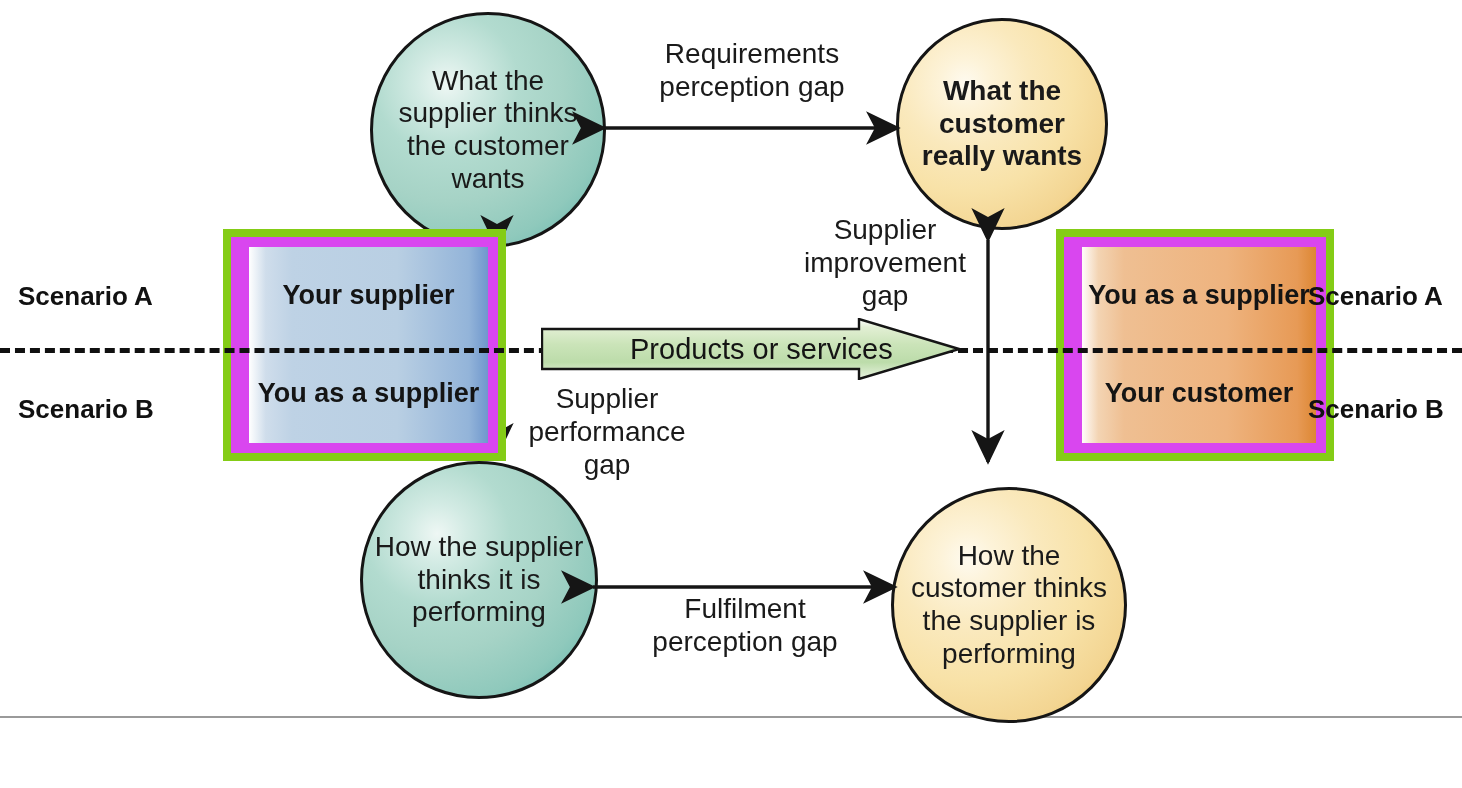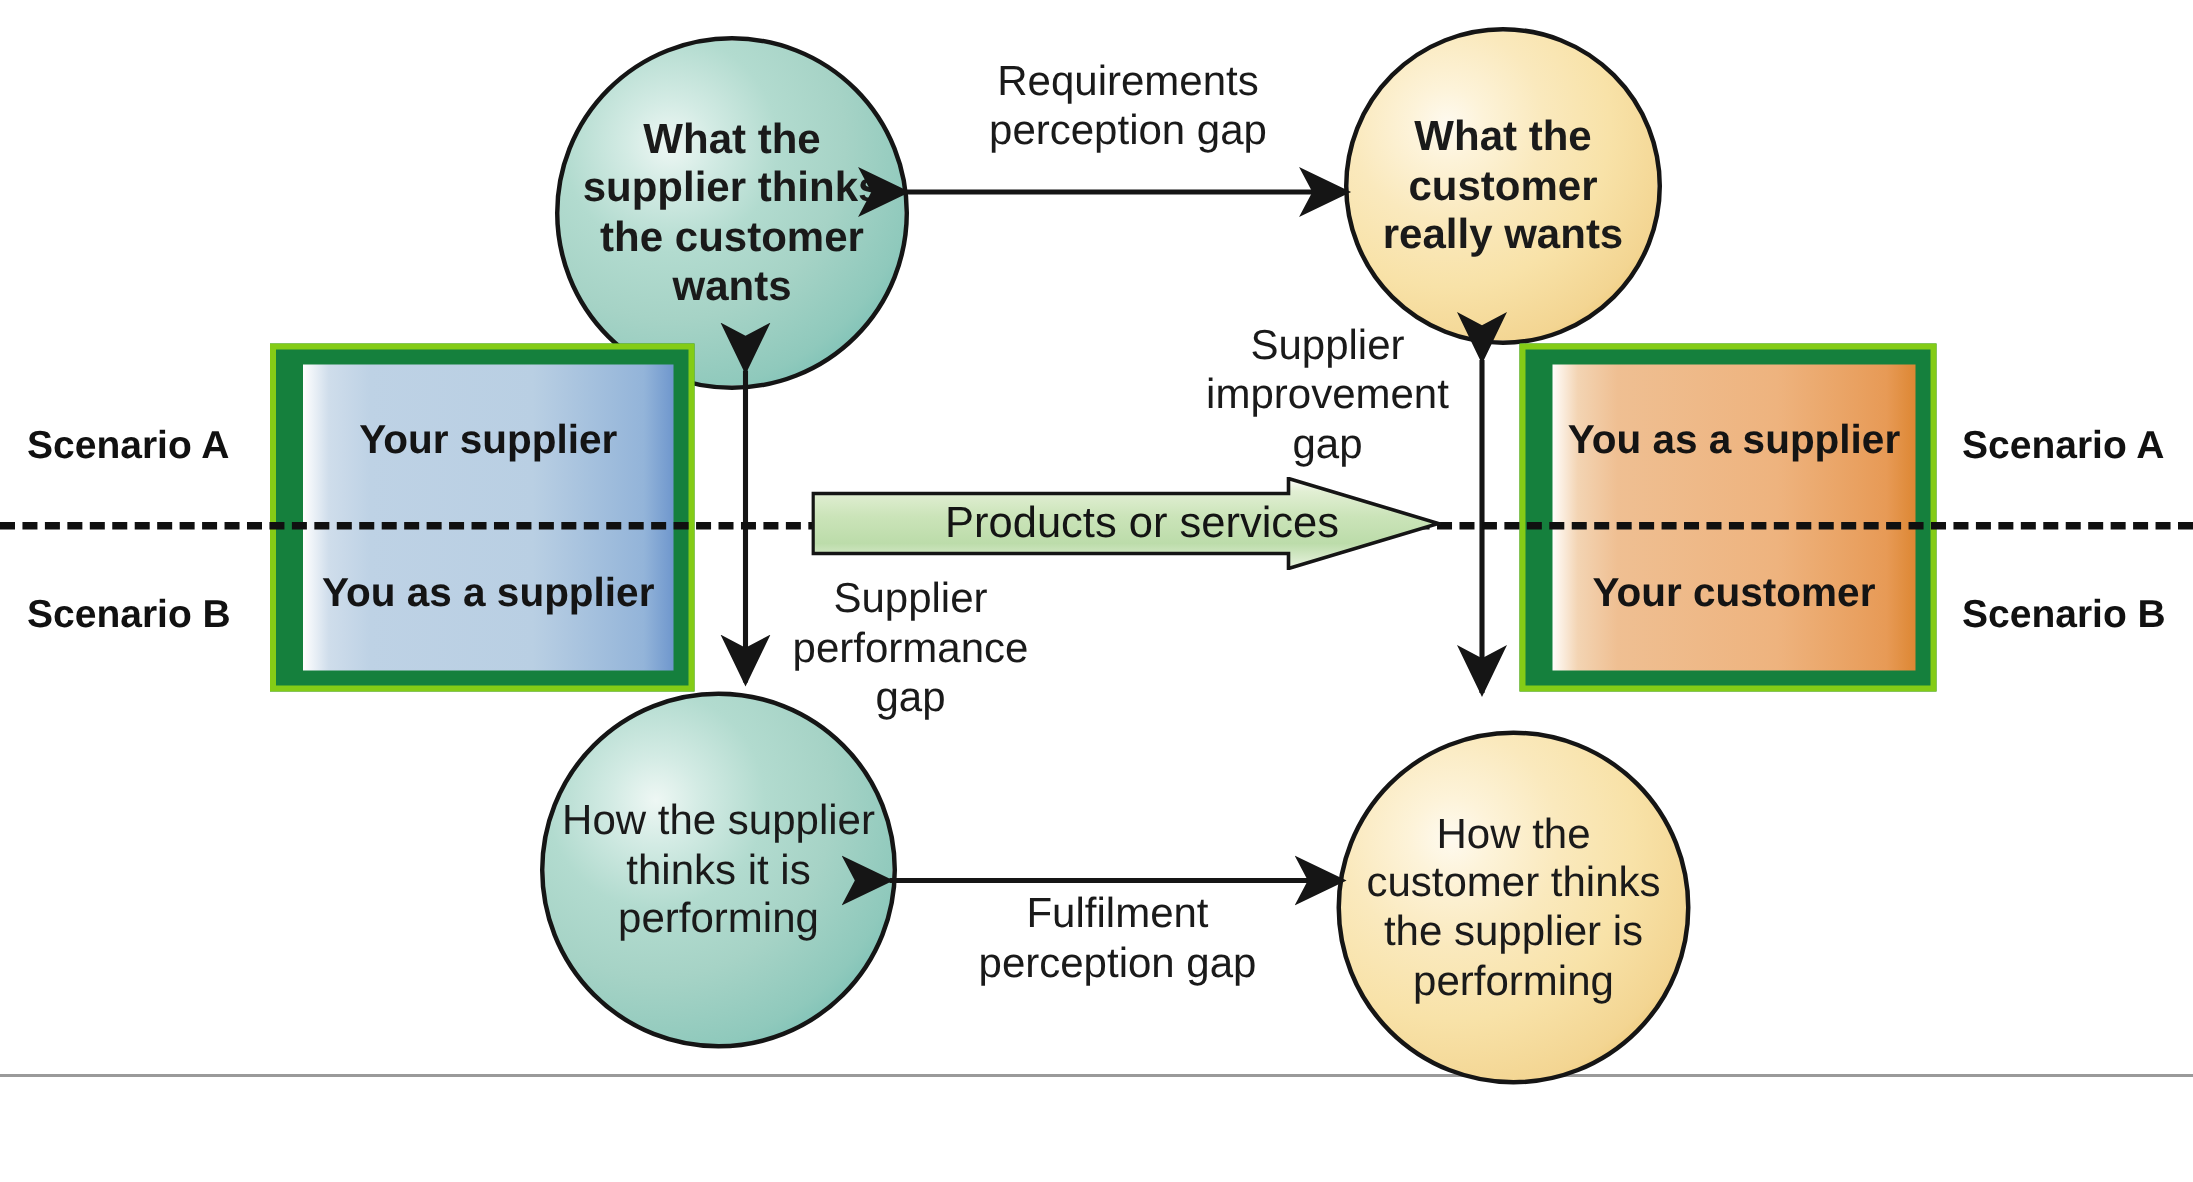--- a/index.html
+++ b/index.html
@@ -27,24 +27,25 @@
   .circle.teal{
     background:radial-gradient(circle at 32% 30%, #eef7f4 0%, #d3ebe4 13%, #b2dbcf 32%, #a6d3c6 52%, #8fc9bc 74%, #63b6ae 96%);
   }
   .circle.yellow{
     background:radial-gradient(circle at 32% 30%, #fefaef 0%, #fdf3d9 12%, #fae9bd 32%, #f8e2a8 54%, #f3d592 76%, #e8b84f 97%);
   }
 
   
   .pbox{
     position:absolute;
-    border:4px solid #84cc16;
-    background:#15803d;
+    border:8px solid #84cc16;
+    background:#d946ef;
     box-sizing:border-box;
     z-index:8;
+    margin-left:43px;
   }
   .pbox .inner{
     position:absolute;
     left:18px;right:10px;top:10px;bottom:10px;
     box-sizing:border-box;
   }
   .pbox.blue .inner{
     background:linear-gradient(to right, #ffffff 0%, #cfddeb 7%, #bed2e5 18%, #b9cfe3 62%, #93b4d9 92%, #6f97cd 100%);
   }
   .pbox.orange .inner{
@@ -139,21 +140,21 @@
 
     <g>
       <line x1="497" y1="247" x2="497" y2="455" stroke="#151515" stroke-width="3.4" marker-start="url(#ah)" marker-end="url(#ah)"></line>
     </g>
 
     <g>
       <line x1="988" y1="240" x2="988" y2="462" stroke="#151515" stroke-width="3.4" marker-start="url(#ah)" marker-end="url(#ah)"></line>
     </g>
   </svg>
 
-  <div class="circle teal" style="left:370px;top:24px;width:236px;height:236px;font-weight:bold;">
+  <div class="circle teal" style="left:370px;top:12px;width:236px;height:236px;">
     <span class="ctext">What the
 supplier thinks
 the customer
 wants</span>
   </div>
 
   <div class="circle yellow" style="left:896px;top:18px;width:212px;height:212px;font-weight:bold;">
     <span class="ctext">What the
 customer
 really wants</span>

